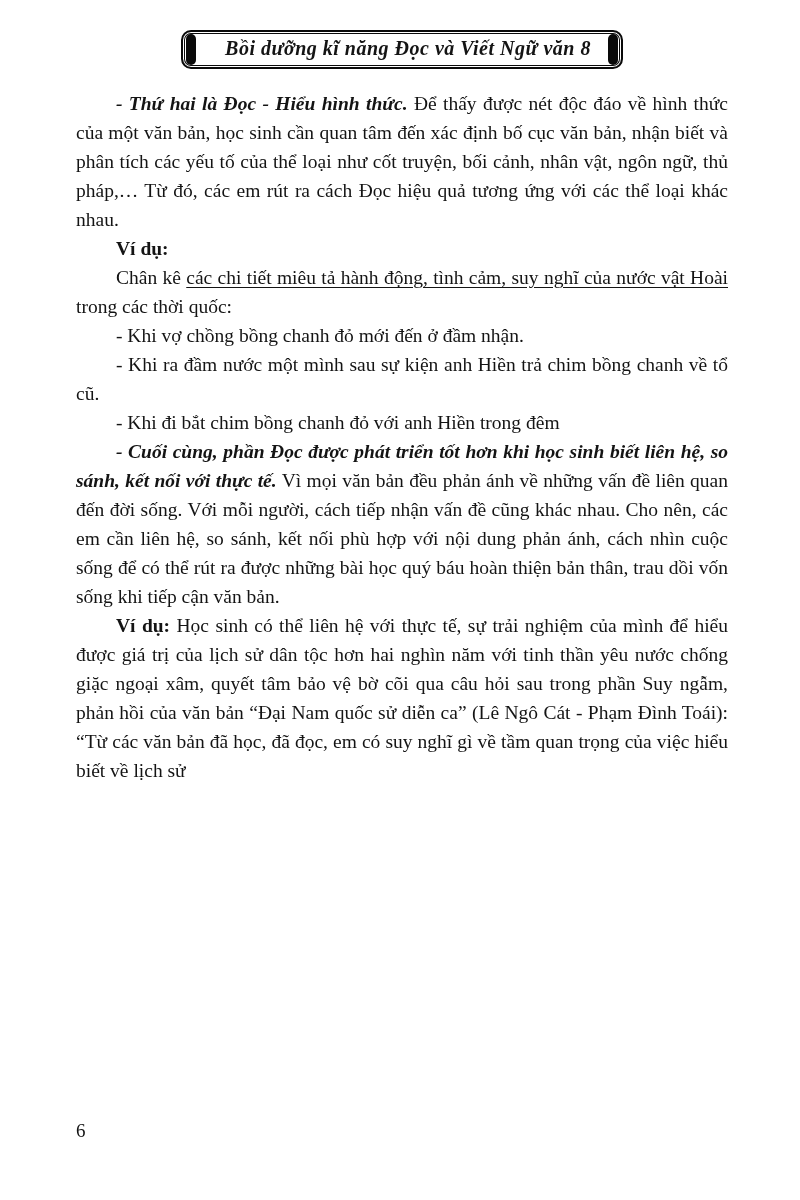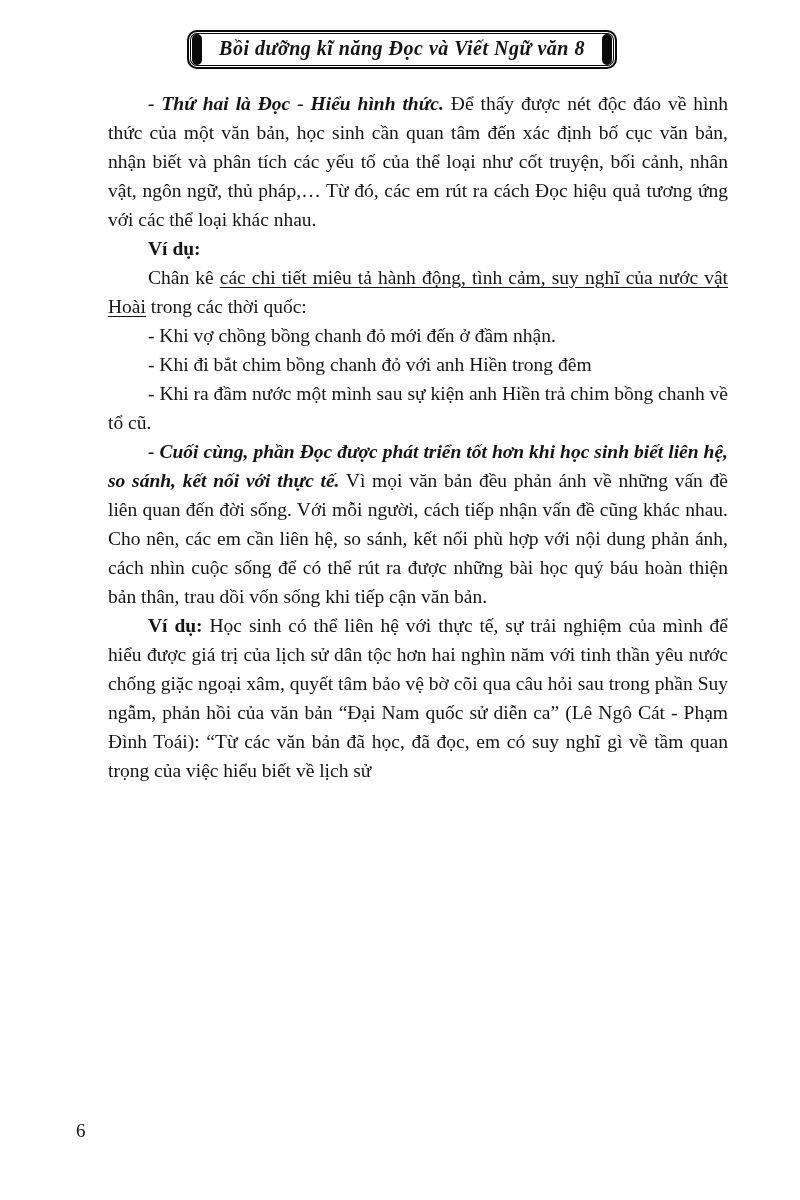--- a/index.html
+++ b/index.html
@@ -25,21 +25,21 @@
   
   .header-row {
     display: flex;
     justify-content: center;
     margin-bottom: 20px;
   }
   .header-frame {
     position: relative;
     border: 2px solid #0a0a0a;
     border-radius: 10px;
-    padding: 5px 30px 7px 30px;
+    padding: 5px 30px 7px 42px;
     box-shadow: inset 0 0 0 1px #ffffff, inset 0 0 0 2px #0a0a0a;
   }
   .frame-cap {
     position: absolute;
     top: 2px;
     bottom: 2px;
     width: 10px;
     background: #0a0a0a;
     border-radius: 5px;
   }
@@ -56,21 +56,20 @@
   .content {
     font-size: 19.5px;
     line-height: 29px;
     text-align: justify;
   }
   .para {
     margin: 0;
   }
   .indent {
     text-indent: 40px;
-    margin-left: 32px;
   }
   .bi {
     font-weight: bold;
     font-style: italic;
   }
   .b {
     font-weight: bold;
   }
   .underline {
     text-decoration: underline;
@@ -109,24 +108,24 @@
 
 
     <p class="para indent">
       <span>Chân kê </span><span class="underline">các chi tiết miêu tả hành động, tình cảm, suy nghĩ của nước vật Hoài</span><span> trong các thời quốc:</span>
     </p>
 
     <p class="para indent">
       <span>- Khi vợ chồng bồng chanh đỏ mới đến ở đầm nhận.</span>
     </p>
     <p class="para indent">
-      <span>- Khi đi bắt chim bồng chanh đỏ với anh Hiền trong đêm</span>
+      <span>- Khi ra đầm nước một mình sau sự kiện anh Hiền trả chim bồng chanh về tổ cũ.</span>
     </p>
     <p class="para indent">
-      <span>- Khi ra đầm nước một mình sau sự kiện anh Hiền trả chim bồng chanh về tổ cũ.</span>
+      <span>- Khi đi bắt chim bồng chanh đỏ với anh Hiền trong đêm</span>
     </p>
 
 
 
 
     <p class="para indent">
       <span class="bi">- Cuối cùng, phần Đọc được phát triển tốt hơn khi học sinh biết liên hệ, so sánh, kết nối với thực tế.</span><span> Vì mọi văn bản đều phản ánh về những vấn đề liên quan đến đời sống. Với mỗi người, cách tiếp nhận vấn đề cũng khác nhau. Cho nên, các em cần liên hệ, so sánh, kết nối phù hợp với nội dung phản ánh, cách nhìn cuộc sống để có thể rút ra được những bài học quý báu hoàn thiện bản thân, trau dồi vốn sống khi tiếp cận văn bản.</span>
     </p>
 
     <p class="para indent">

